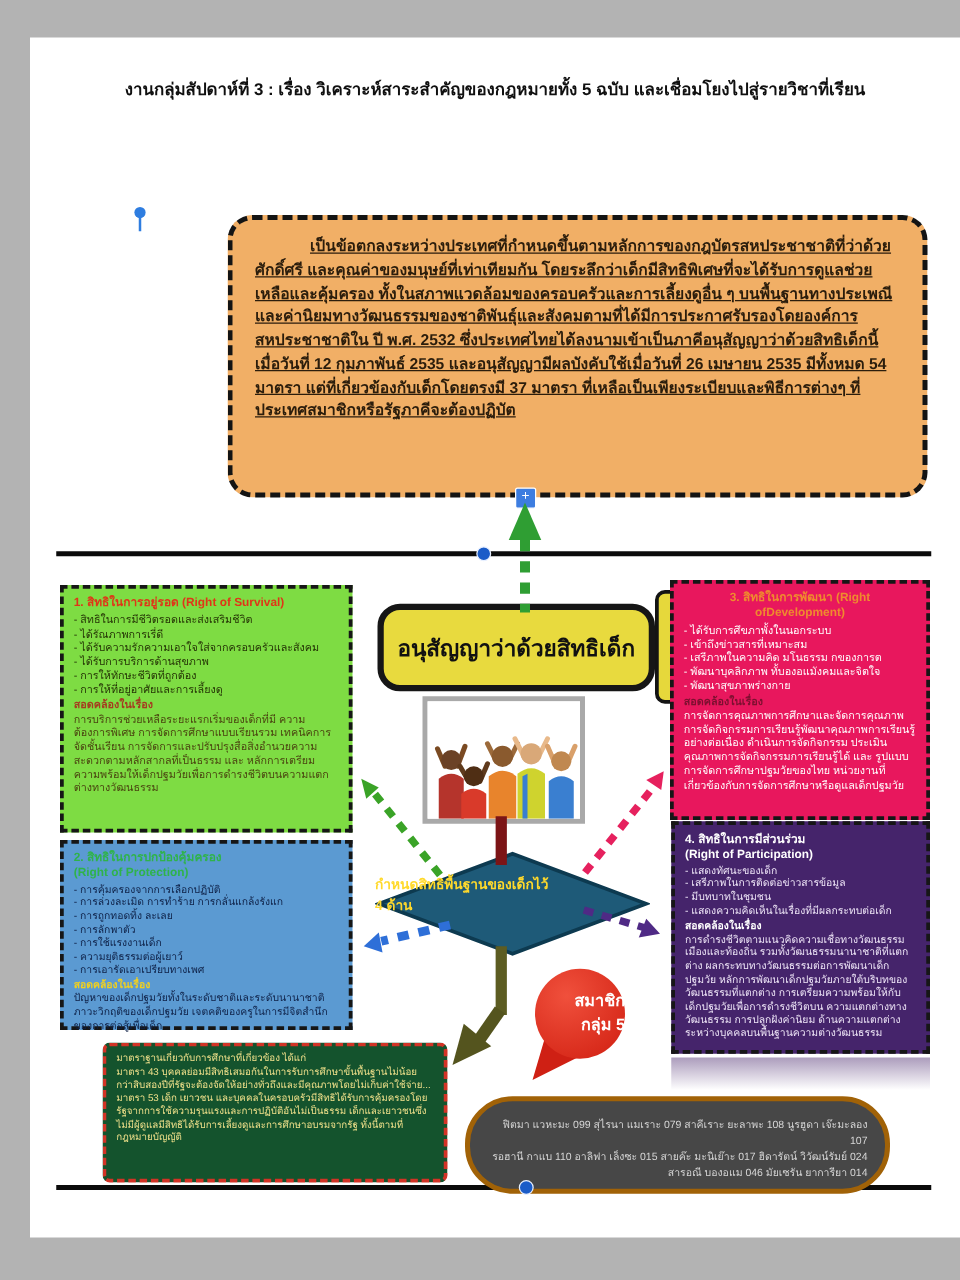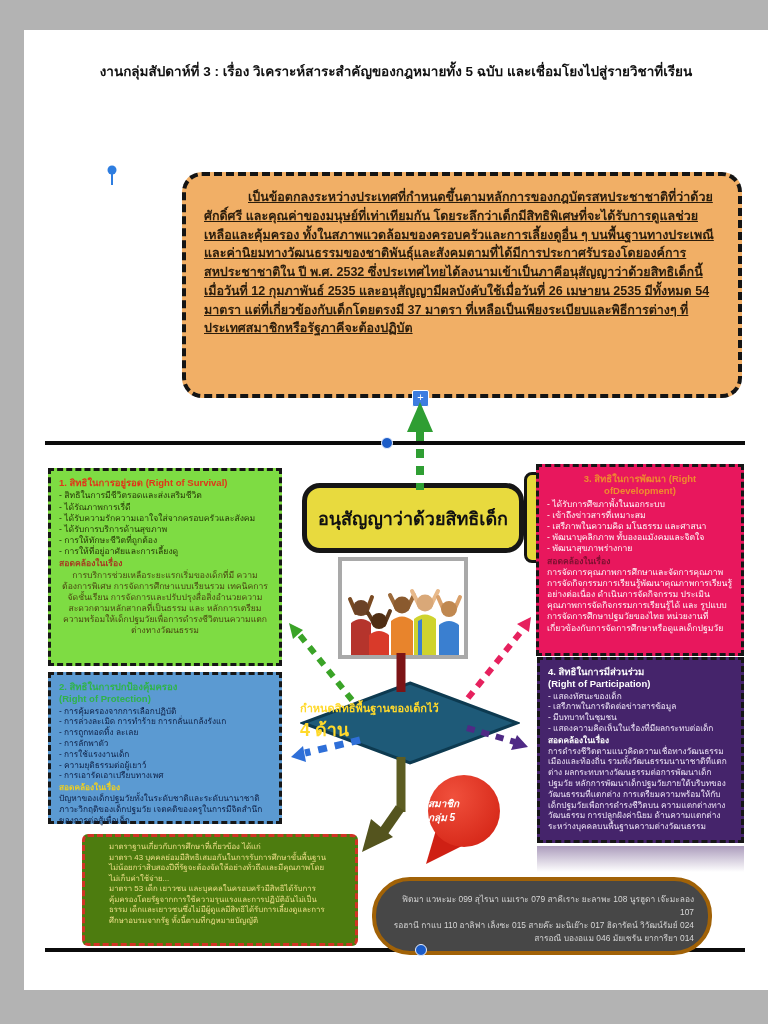--- a/index.html
+++ b/index.html
@@ -16,21 +16,21 @@
   .plus-handle{left:412px;top:390px;width:15px;height:15px;background:#3d7de0;border:1px solid #fff;
     color:#fff;font-size:11px;line-height:13px;text-align:center;border-radius:2px;}
   .hline{left:45px;width:700px;height:4px;background:#0b0b0b;}
   .bluedot{width:10px;height:10px;border-radius:50%;background:#1b5cc8;border:1px solid #e8f0ff;}
   .rbox{border:3px dashed #161616;box-sizing:border-box;padding:6px 8px;font-size:8.6px;line-height:1.3;}
   .rbox .rhead{font-weight:bold;font-size:9.5px;margin-bottom:1px;}
   .rbox .rsub{font-weight:bold;margin-top:1px;}
   .survival{left:48px;top:468px;width:234px;height:198px;background:#7edc43;color:#243305;}
   .survival .rhead{color:#e03518;}
   .survival .rsub{color:#a63b20;}
-  .survival .rbody{color:#4a4410;text-align:center;}
+  .survival .rbody{color:#4a4410;}
   .development{left:536px;top:464px;width:208px;height:192px;background:#e8175d;color:#ffffff;}
   .development .rhead{color:#ef8b2e;text-align:center;}
   .development .rsub{color:#7d1030;}
   .protection{left:48px;top:672px;width:234px;height:152px;background:#5b9ad2;color:#0d1f45;font-size:8.3px;}
   .protection .rhead{color:#2fb34a;margin-bottom:0;}
   .protection .rsub{color:#f0d020;}
   .participation{left:537px;top:657px;width:207px;height:186px;background:#45246b;color:#efe6f8;font-size:8.3px;}
   .participation .rhead{color:#ffffff;margin-bottom:0;}
   .participation .rsub{color:#ffffff;}
   .purple-reflection{left:537px;top:846px;width:207px;height:26px;
@@ -38,26 +38,26 @@
   .yellow-sliver{left:524px;top:472px;width:20px;height:85px;background:#e6d83b;border:3px solid #141414;
     border-radius:8px;z-index:1;}
   .center-title{left:290px;top:483px;width:222px;height:70px;background:#e8da3e;border:5px solid #161616;
     border-radius:18px;box-sizing:border-box;display:flex;align-items:center;justify-content:center;
     font-size:18px;font-weight:bold;color:#111;z-index:2;margin-left:12px;}
   .photo{left:338px;top:557px;width:130px;height:102px;background:#ffffff;border:4px solid #a9a9a9;
     box-sizing:border-box;z-index:2;}
   .diamond-wrap{left:300px;top:680px;width:220px;height:86px;z-index:3;}
   .diamond-text{left:300px;top:700px;width:220px;text-align:left;color:#ffd92b;font-weight:bold;
     font-size:11px;line-height:1.5;z-index:4;}
-  .diamond-text .big{font-size:18px;}
+  .diamond-text .big{font-size:11px;}
   .bubble{left:428px;top:775px;width:72px;height:72px;border-radius:50%;
     background:radial-gradient(circle at 35% 30%,#f0503c,#d01e10);display:flex;flex-direction:column;
-    align-items:flex-start;justify-content:center;color:#fff;font-weight:bold;font-size:10px;line-height:1.45;z-index:4;font-style:italic;}
-  .law-box{left:82px;top:834px;width:276px;height:112px;background:#4d7c0f;border:3px dashed #d23326;
-    border-radius:6px;box-sizing:border-box;padding:5px 24px;color:#efe08a;font-size:7.8px;line-height:1.35;z-index:5;}
+    align-items:flex-end;justify-content:center;color:#fff;font-weight:bold;font-size:13px;line-height:1.45;z-index:4;}
+  .law-box{left:82px;top:834px;width:276px;height:112px;background:#14532d;border:3px dashed #d23326;
+    border-radius:6px;box-sizing:border-box;padding:5px 8px;color:#efe08a;font-size:7.8px;line-height:1.35;z-index:5;}
   .names-box{left:372px;top:877px;width:340px;height:78px;background:#474747;border:4px solid #a16207;
     border-radius:38px;box-sizing:border-box;padding:12px 14px 0;color:#d6d6d6;font-size:8.4px;
     line-height:1.55;text-align:right;z-index:6;}
   svg.overlay{position:absolute;left:0;top:0;width:768px;height:1024px;pointer-events:none;z-index:3;}
 </style>
 </head>
 <body>
 
 <div id="canvas">
 
@@ -90,21 +90,21 @@
     <div>- การให้ทักษะชีวิตที่ถูกต้อง</div>
     <div>- การให้ที่อยู่อาศัยและการเลี้ยงดู</div>
     <div class="rsub">สอดคล้องในเรื่อง</div>
     <div class="rbody">การบริการช่วยเหลือระยะแรกเริ่มของเด็กที่มี ความต้องการพิเศษ การจัดการศึกษาแบบเรียนรวม เทคนิคการจัดชั้นเรียน การจัดการและปรับปรุงสื่อสิ่งอำนวยความสะดวกตามหลักสากลที่เป็นธรรม และ หลักการเตรียมความพร้อมให้เด็กปฐมวัยเพื่อการดำรงชีวิตบนความแตกต่างทางวัฒนธรรม</div>
   </div>
 
   <div class="abs rbox development" style="z-index:2;">
     <div class="rhead">3. สิทธิในการพัฒนา (Right ofDevelopment)</div>
     <div>- ได้รับการศึขภาพั้งในนอกระบบ</div>
     <div>- เข้าถึงข่าวสารที่เหมาะสม</div>
-    <div>- เสรีภาพในความคิด มโนธรรม และศาสนา</div>
+    <div>- เสรีภาพในความคิด มโนธรรม กของการต</div>
     <div>- พัฒนาบุคลิกภาพ ทั้บองอแมังคมและจิตใจ</div>
     <div>- พัฒนาสุขภาพร่างกาย</div>
     <div class="rsub">สอดคล้องในเรื่อง</div>
     <div class="rbody">การจัดการคุณภาพการศึกษาและจัดการคุณภาพ การจัดกิจกรรมการเรียนรู้พัฒนาคุณภาพการเรียนรู้อย่างต่อเนื่อง ดำเนินการจัดกิจกรรม ประเมินคุณภาพการจัดกิจกรรมการเรียนรู้ได้ และ รูปแบบการจัดการศึกษาปฐมวัยของไทย หน่วยงานที่เกี่ยวข้องกับการจัดการศึกษาหรือดูแลเด็กปฐมวัย</div>
   </div>
 
   <div class="abs rbox protection">
     <div class="rhead">2. สิทธิในการปกป้องคุ้มครอง</div>
     <div class="rhead">(Right of Protection)</div>
     <div>- การคุ้มครองจากการเลือกปฏิบัติ</div>

